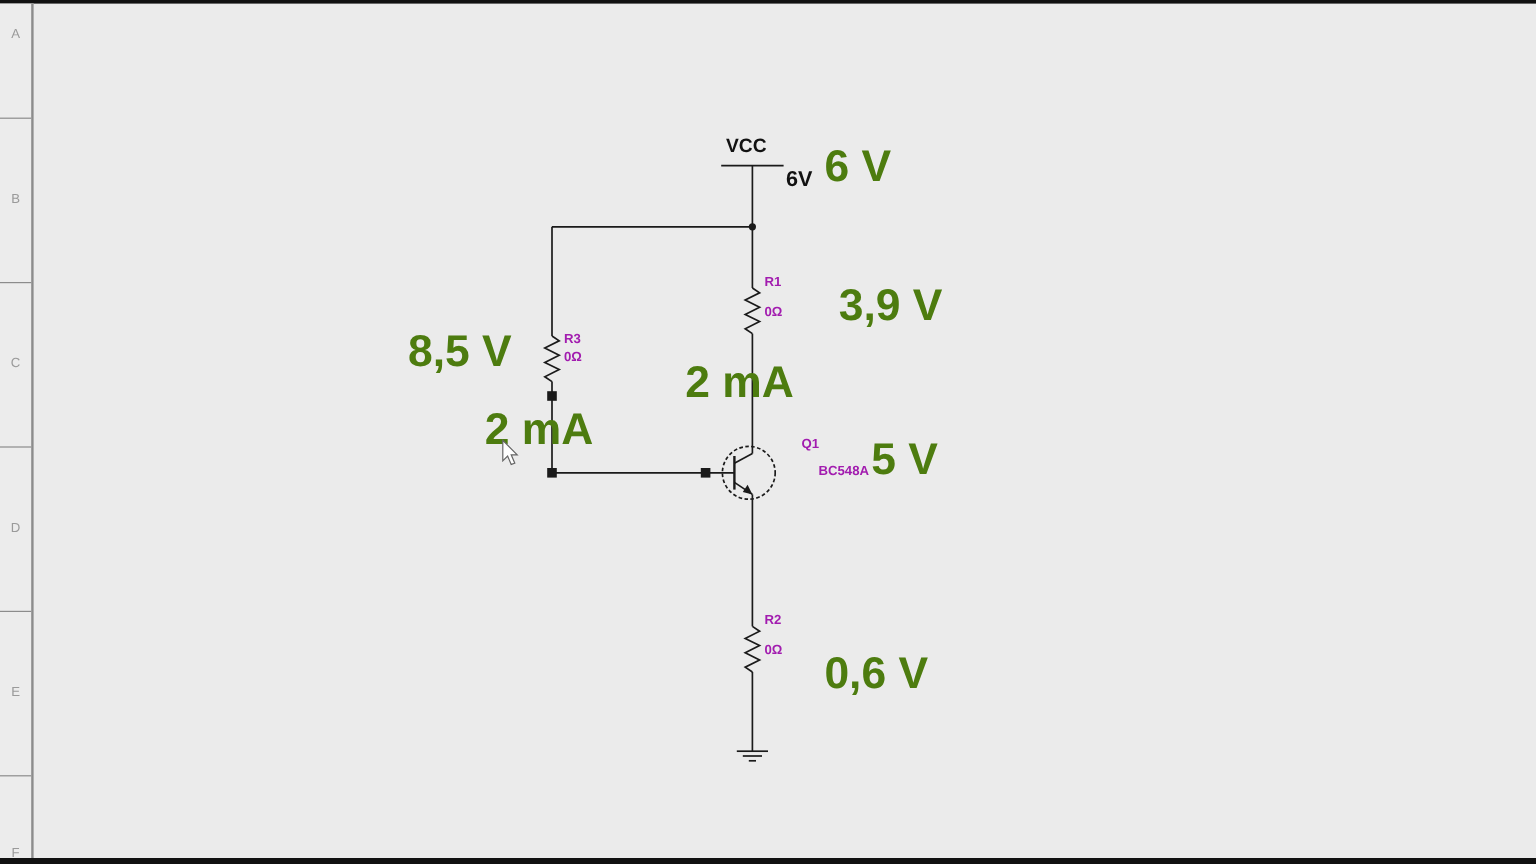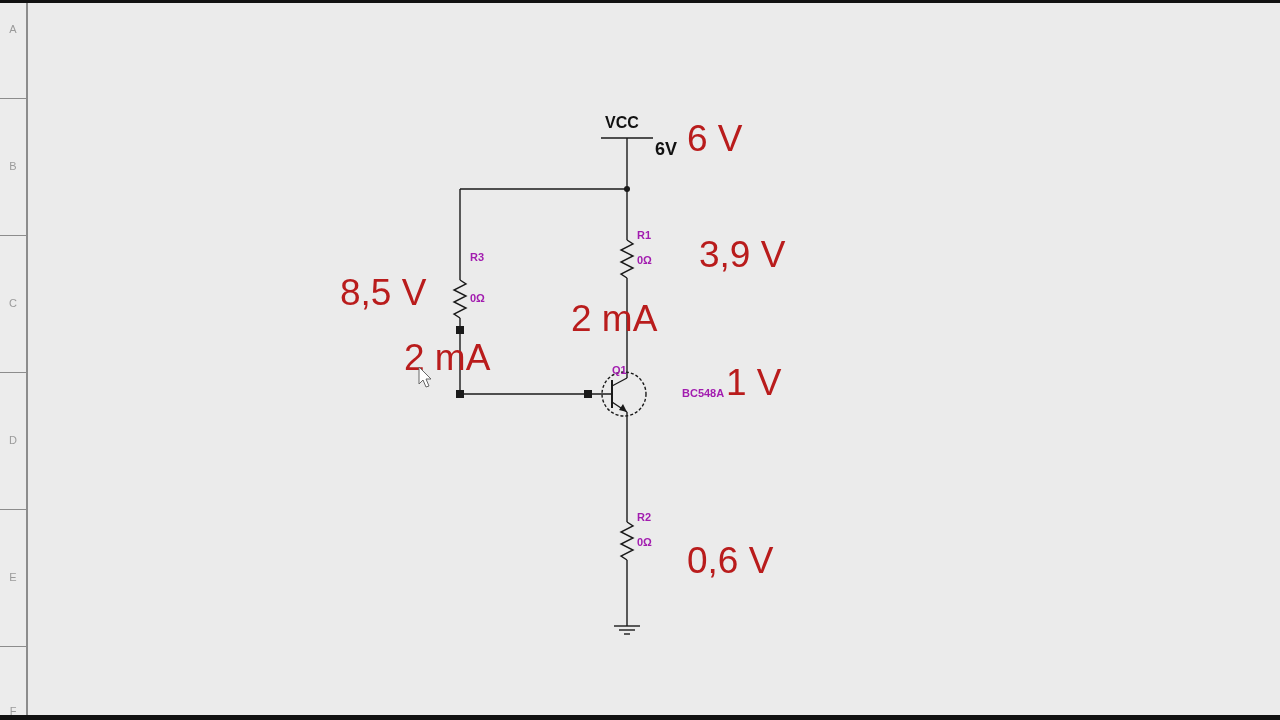--- a/index.html
+++ b/index.html
@@ -16,21 +16,21 @@
     }
     .row-div { position: absolute; left: 0; width: 26px; height: 1px; background: #8c8c8c; }
     .row-label {
       position: absolute; left: 0; width: 26px; text-align: center;
       font-size: 11px; color: #9a9a9a;
     }
     .canvas { position: absolute; left: 0; top: 0; width: 1280px; height: 720px; }
     .lbl { position: absolute; white-space: nowrap; color: #111; }
     .small { font-size: 16px; font-weight: bold; line-height: 16px; }
     .part { font-size: 11px; line-height: 17px; font-weight: bold; color: #a21caf; }
-    .big { font-size: 37px; font-weight: normal; line-height: 38px; color: #b91c1c; }
+    .big { font-size: 37px; font-weight: bold; line-height: 38px; color: #4d7c0f; }
     .cursor { position: absolute; left: 418px; top: 366px; }
   </style>
 </head>
 <body>
 
 <div class="topbar"></div>
 
 <div class="border-col">
   <div class="row-div" style="top:95px"></div>
   <div class="row-div" style="top:232px"></div>
@@ -86,35 +86,35 @@
     <rect x="456" y="390" width="8" height="8" fill="#1a1a1a"></rect>
     <rect x="584" y="390" width="8" height="8" fill="#1a1a1a"></rect>
   </svg>
 
   <div class="lbl small" style="left:605px;top:115px">VCC</div>
   <div class="lbl small" style="left:655px;top:141px;font-size:18px">6V</div>
 
   <div class="lbl part" style="left:637px;top:227px">R1</div>
   <div class="lbl part" style="left:637px;top:252px">0Ω</div>
 
-  <div class="lbl part" style="left:470px;top:249px">R3</div>
+  <div class="lbl part" style="left:470px;top:275px">R3</div>
   <div class="lbl part" style="left:470px;top:290px">0Ω</div>
 
-  <div class="lbl part" style="left:612px;top:362px">Q1</div>
+  <div class="lbl part" style="left:668px;top:362px">Q1</div>
   <div class="lbl part" style="left:682px;top:385px">BC548A</div>
 
   <div class="lbl part" style="left:637px;top:509px">R2</div>
   <div class="lbl part" style="left:637px;top:534px">0Ω</div>
 
   <div class="lbl big" style="left:687px;top:120px">6 V</div>
   <div class="lbl big" style="left:699px;top:236px">3,9 V</div>
   <div class="lbl big" style="left:340px;top:274px">8,5 V</div>
   <div class="lbl big" style="left:571px;top:300px">2 mA</div>
   <div class="lbl big" style="left:404px;top:339px">2 mA</div>
-  <div class="lbl big" style="left:726px;top:364px">1 V</div>
+  <div class="lbl big" style="left:726px;top:364px">5 V</div>
   <div class="lbl big" style="left:687px;top:542px">0,6 V</div>
 
   <svg class="cursor" width="16" height="24">
     <polygon points="1,1 1,18 5,14 8,21 11,20 8,13 13,13" fill="#ffffff" stroke="#666" stroke-width="1"></polygon>
   </svg>
 </div>
 
 <div class="bottombar"></div>
 
 </body></html>

